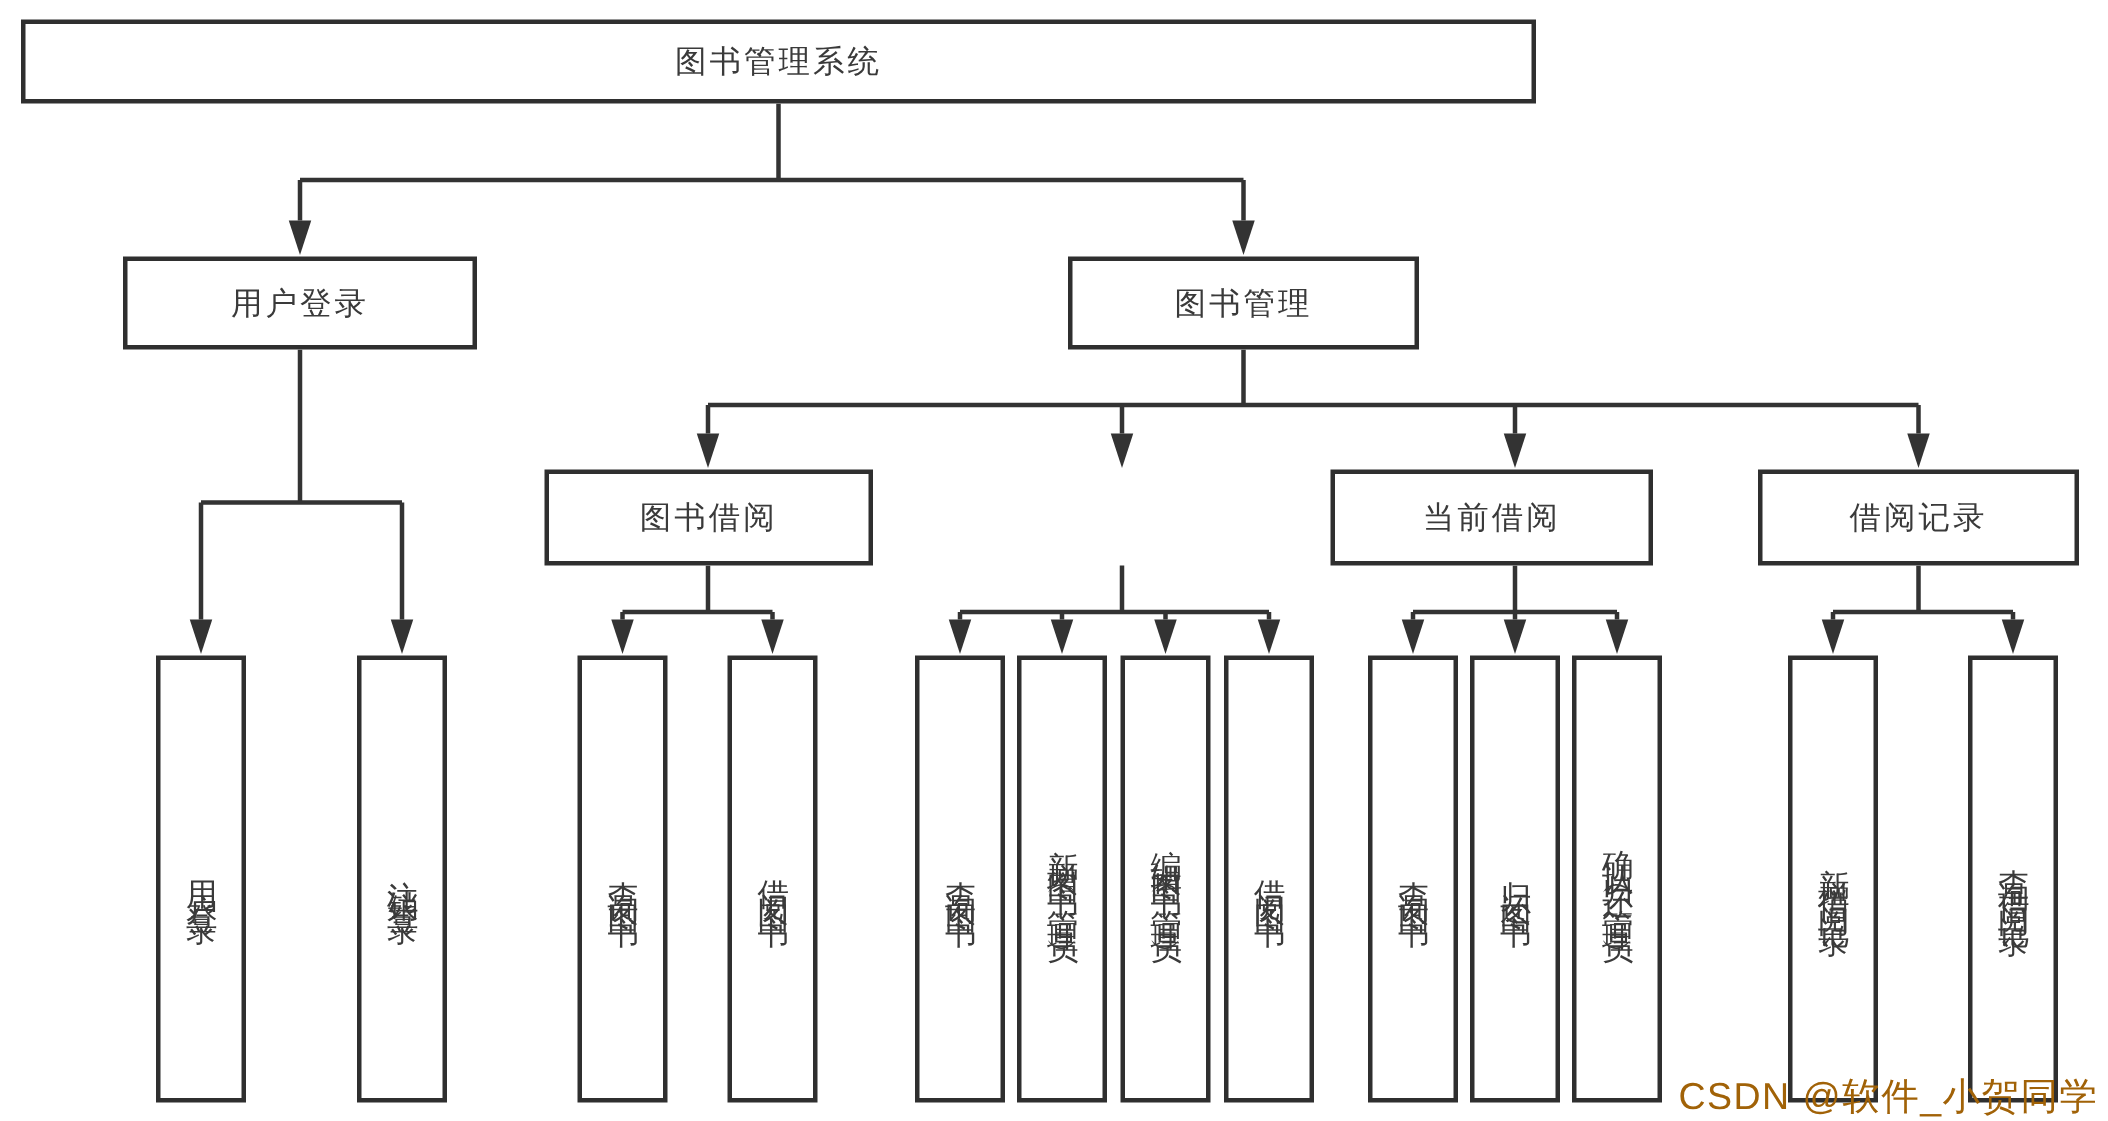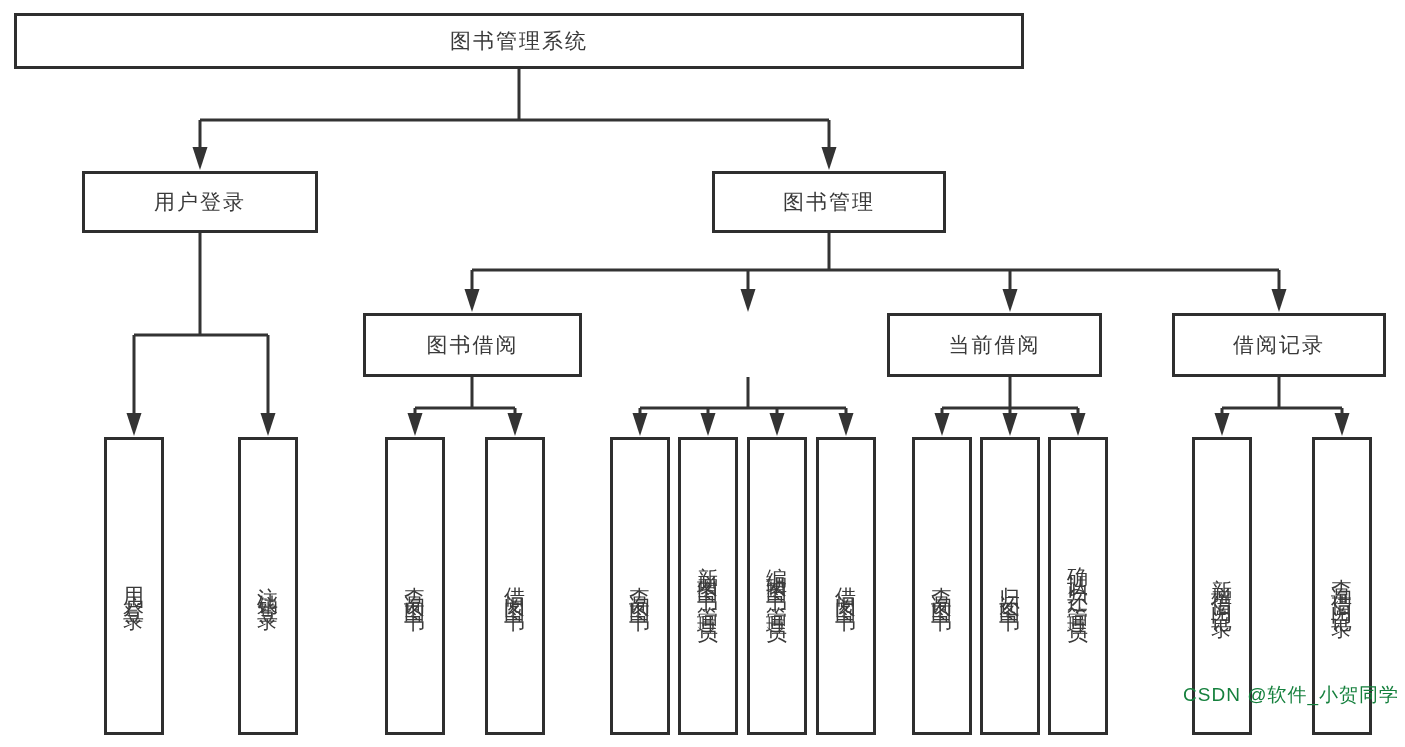--- a/index.html
+++ b/index.html
@@ -36,25 +36,25 @@
   .vbox .vtext {
     writing-mode: vertical-rl;
     text-orientation: mixed;
     font-size: 21px;
     letter-spacing: 8px;
     line-height: 1.1;
     white-space: nowrap;
   }
   .watermark {
     position: absolute;
-    top: 682px;
+    top: 714px;
     right: 6px;
-    font-size: 19px;
+    font-size: 25px;
     letter-spacing: 1px;
-    color: #15803d;
+    color: #a16207;
     z-index: 10;
     white-space: nowrap;
   }
 </style>
 </head>
 <body>
 
 <div id="canvas">
 
   <svg id="wires" viewBox="0 0 1405 747" xmlns="http://www.w3.org/2000/svg">

